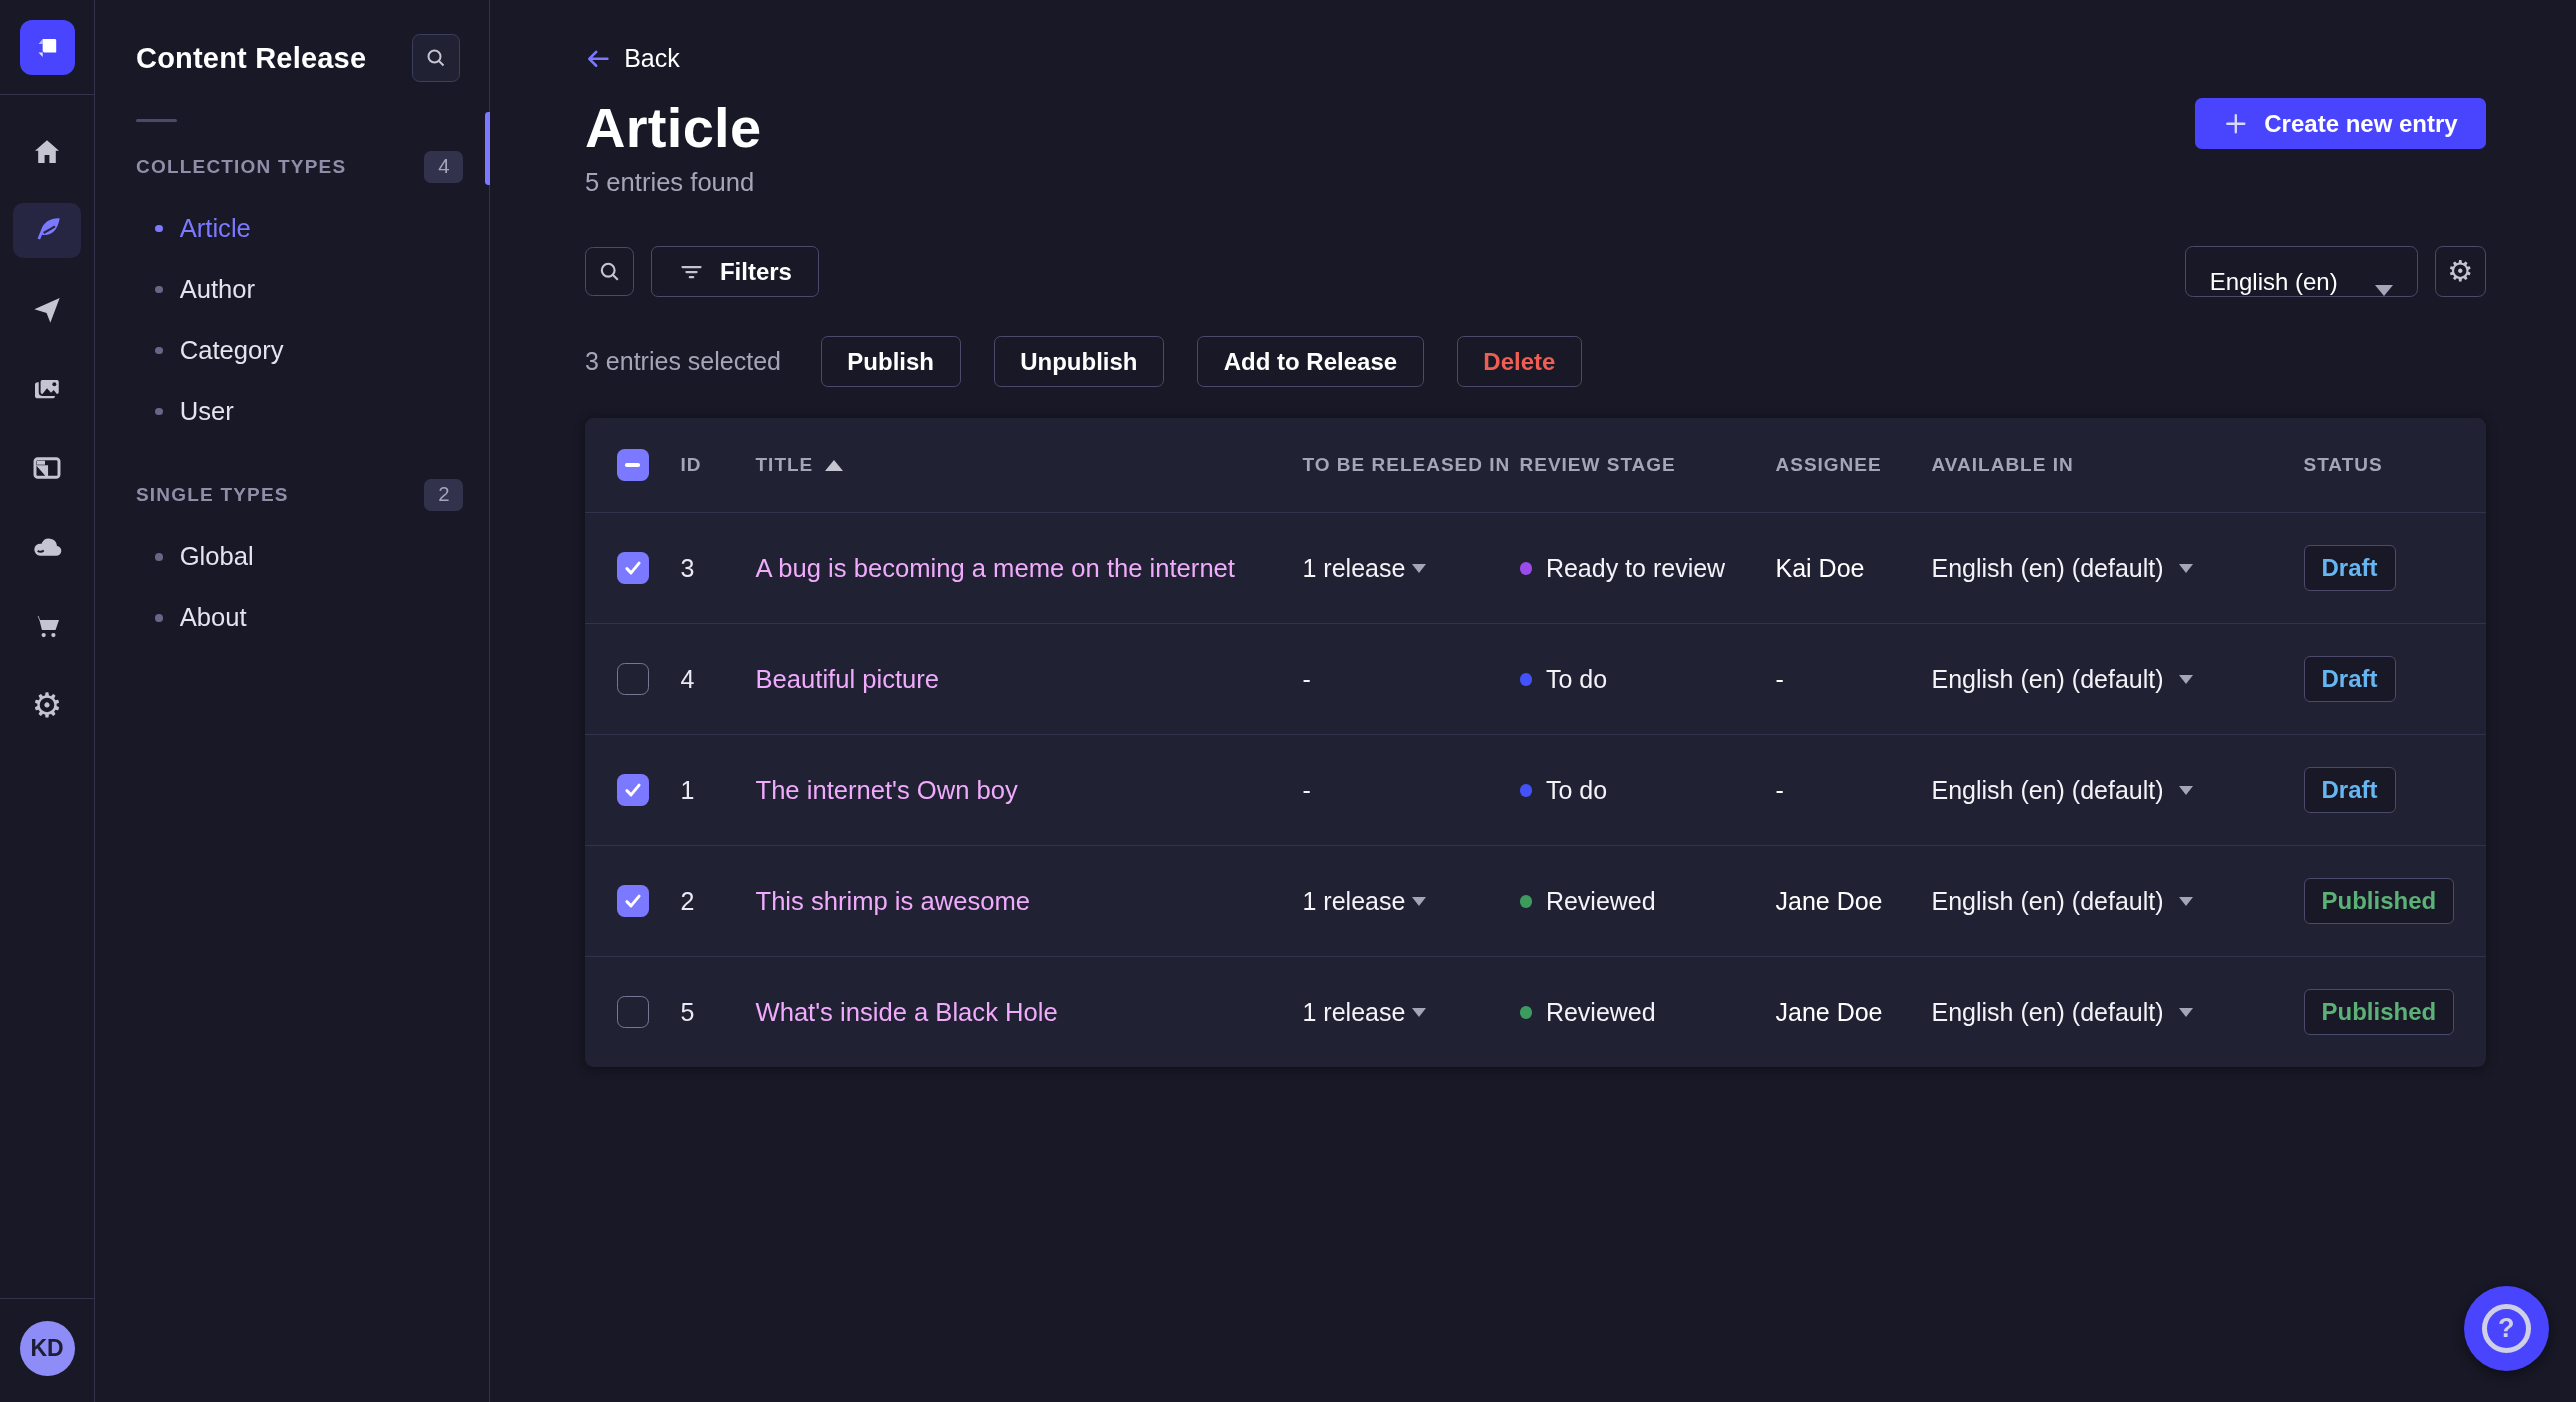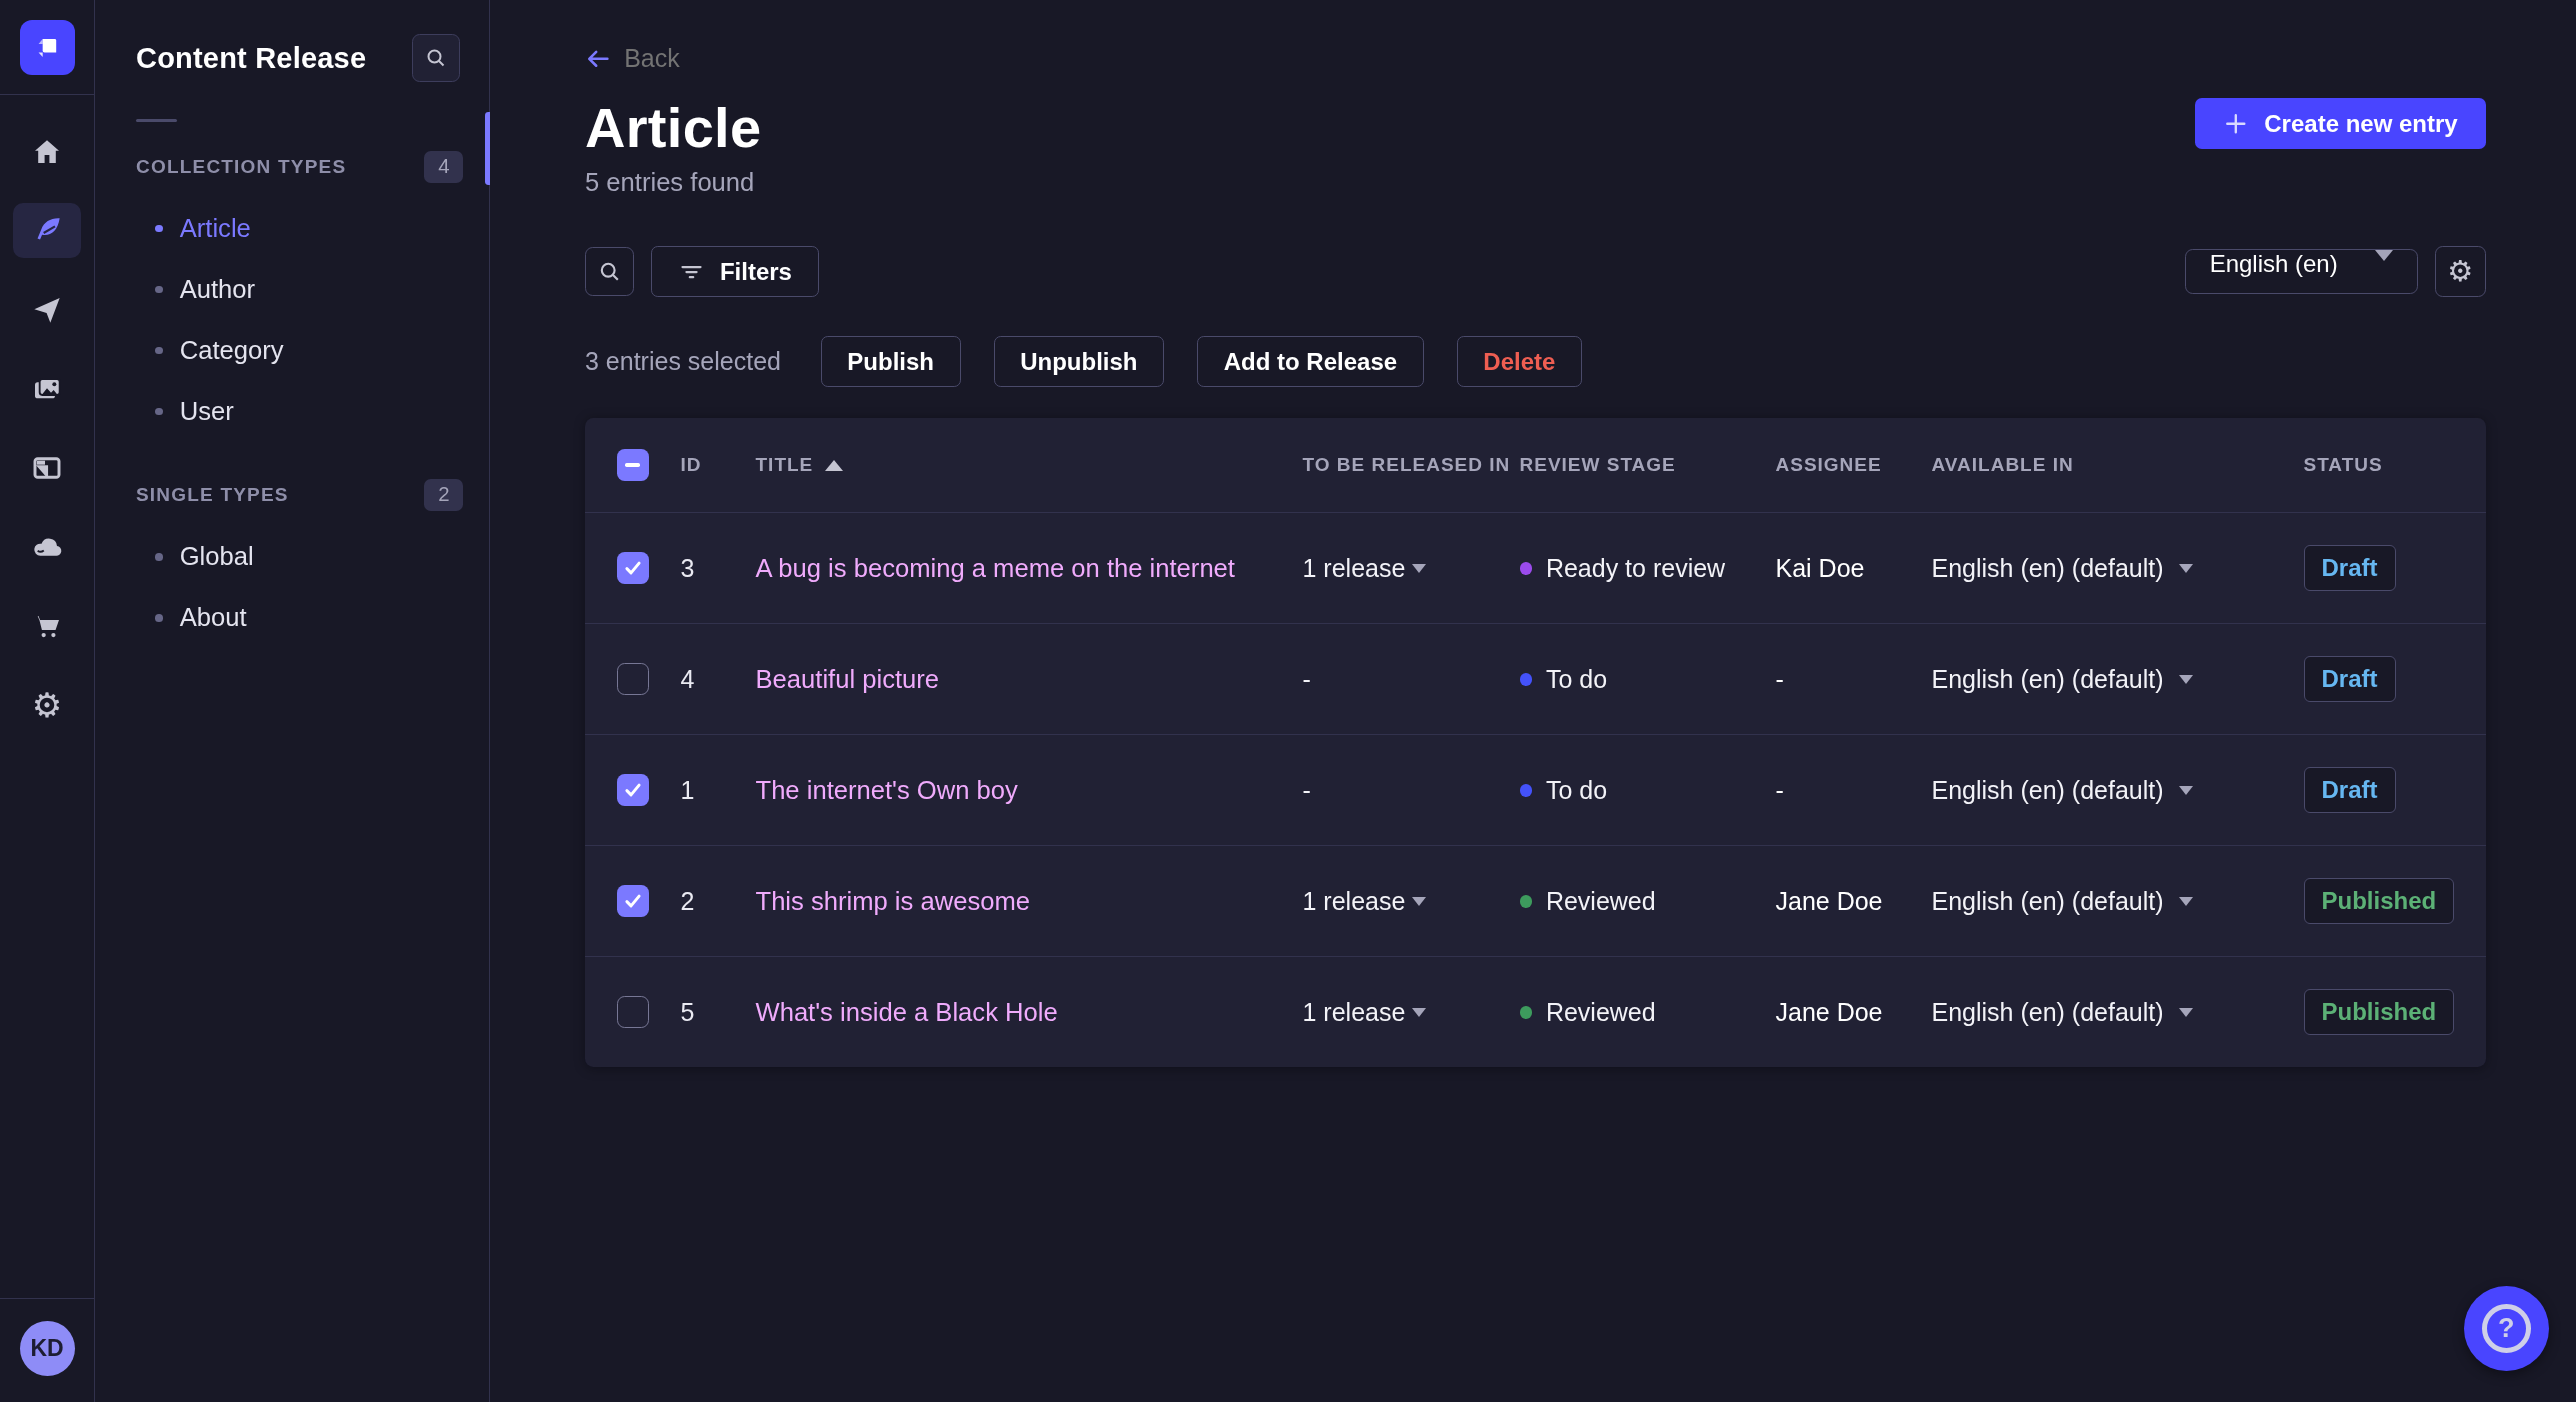--- a/index.html
+++ b/index.html
@@ -31,35 +31,35 @@
   .count-badge { min-width:39px; height:32px; padding:0 8.5px; border-radius:6.8px; background:#32324d; color:#a5a5ba; font-size:20.4px; display:flex; align-items:center; justify-content:center; }
   .nav-list { margin-top:15.3px; }
   .nav-item { height:61px; display:flex; align-items:center; padding-left:60px; font-size:25.6px; color:#e4e4ef; cursor:pointer; position:relative; }
   .bullet { width:7.7px; height:7.7px; border-radius:50%; background:#666687; margin-right:17px; flex-shrink:0; }
   .nav-item.active { color:#7b79ff; }
   .nav-item.active .bullet { background:#7b79ff; }
   .active-bar { position:absolute; right:-0.9px; width:5.1px; height:73px; background:#7b79ff; border-radius:3.4px 0 0 3.4px; top:112px; }
 
   
   .main { flex:1; position:relative; padding:0 95px; }
-  .back-row { margin-top:44px; display:inline-flex; align-items:center; gap:13.6px; color:#737373; font-size:25px; cursor:pointer;text-align:center; }
+  .back-row { margin-top:44px; display:inline-flex; align-items:center; gap:13.6px; color:#ffffff; font-size:25px; cursor:pointer;text-align:center; }
   .title-row { margin-top:20.4px; display:flex; align-items:flex-start; justify-content:space-between; }
   .page-title { font-size:56px; font-weight:700; letter-spacing:0.3px; }
   .subtitle { margin-top:8.5px; font-size:25.6px; color:#a5a5ba; }
   .btn { display:inline-flex; align-items:center; justify-content:center; gap:15.3px; height:51px; border-radius:6.8px; font-size:24px; font-weight:600; cursor:pointer; border:0.9px solid transparent; }
   .btn-primary { background:#4945ff; color:#fff; padding:0 27px; margin-top:3.4px; }
   .btn-outline { background:transparent; border-color:#4a4a6a; color:#fff; padding:0 25.6px; }
   .btn-outline.danger { color:#ee5e52; }
 
   .toolbar { margin-top:49px; display:flex; align-items:center; justify-content:space-between; }
   .toolbar-left { display:flex; align-items:center; gap:17px; }
   .icon-btn { width:49px; height:49px; border-radius:7.7px; border:0.9px solid #4a4a6a; background:transparent; display:flex; align-items:center; justify-content:center; cursor:pointer; }
   .icon-btn .glyph { font-size:29px; color:#c5c5d2; line-height:1; }
   .toolbar-right { display:flex; align-items:center; gap:17px; }
-  .select { height:45px; border:0.9px solid #4a4a6a; border-radius:7.7px; display:flex; align-items:flex-start; gap:37px; padding:0 24px; font-size:24px; cursor:pointer; }
+  .select { height:51px; border:0.9px solid #4a4a6a; border-radius:7.7px; display:flex; align-items:flex-end; gap:37px; padding:0 24px; font-size:24px; cursor:pointer; }
   .caret { width:0; height:0; border-left:9.4px solid transparent; border-right:9.4px solid transparent; border-top:11px solid #a5a5ba; }
   .caret.sm { border-left-width:7.7px; border-right-width:7.7px; border-top-width:9.4px; }
 
   .selection-row { margin-top:39px; display:flex; align-items:center; gap:33px; }
   .selection-text { font-size:25px; color:#a5a5ba; margin-right:6.8px; }
 
   
   .table { margin-top:31px; background:#212134; border-radius:8.5px; box-shadow:0 1.7px 10.2px rgba(3,3,10,.35); }
   .tr { display:grid; grid-template-columns:64px 75px 547px 217px 256px 156px 372px 1fr; align-items:center; padding:0 31.5px; }
   .thead { height:94px; }

